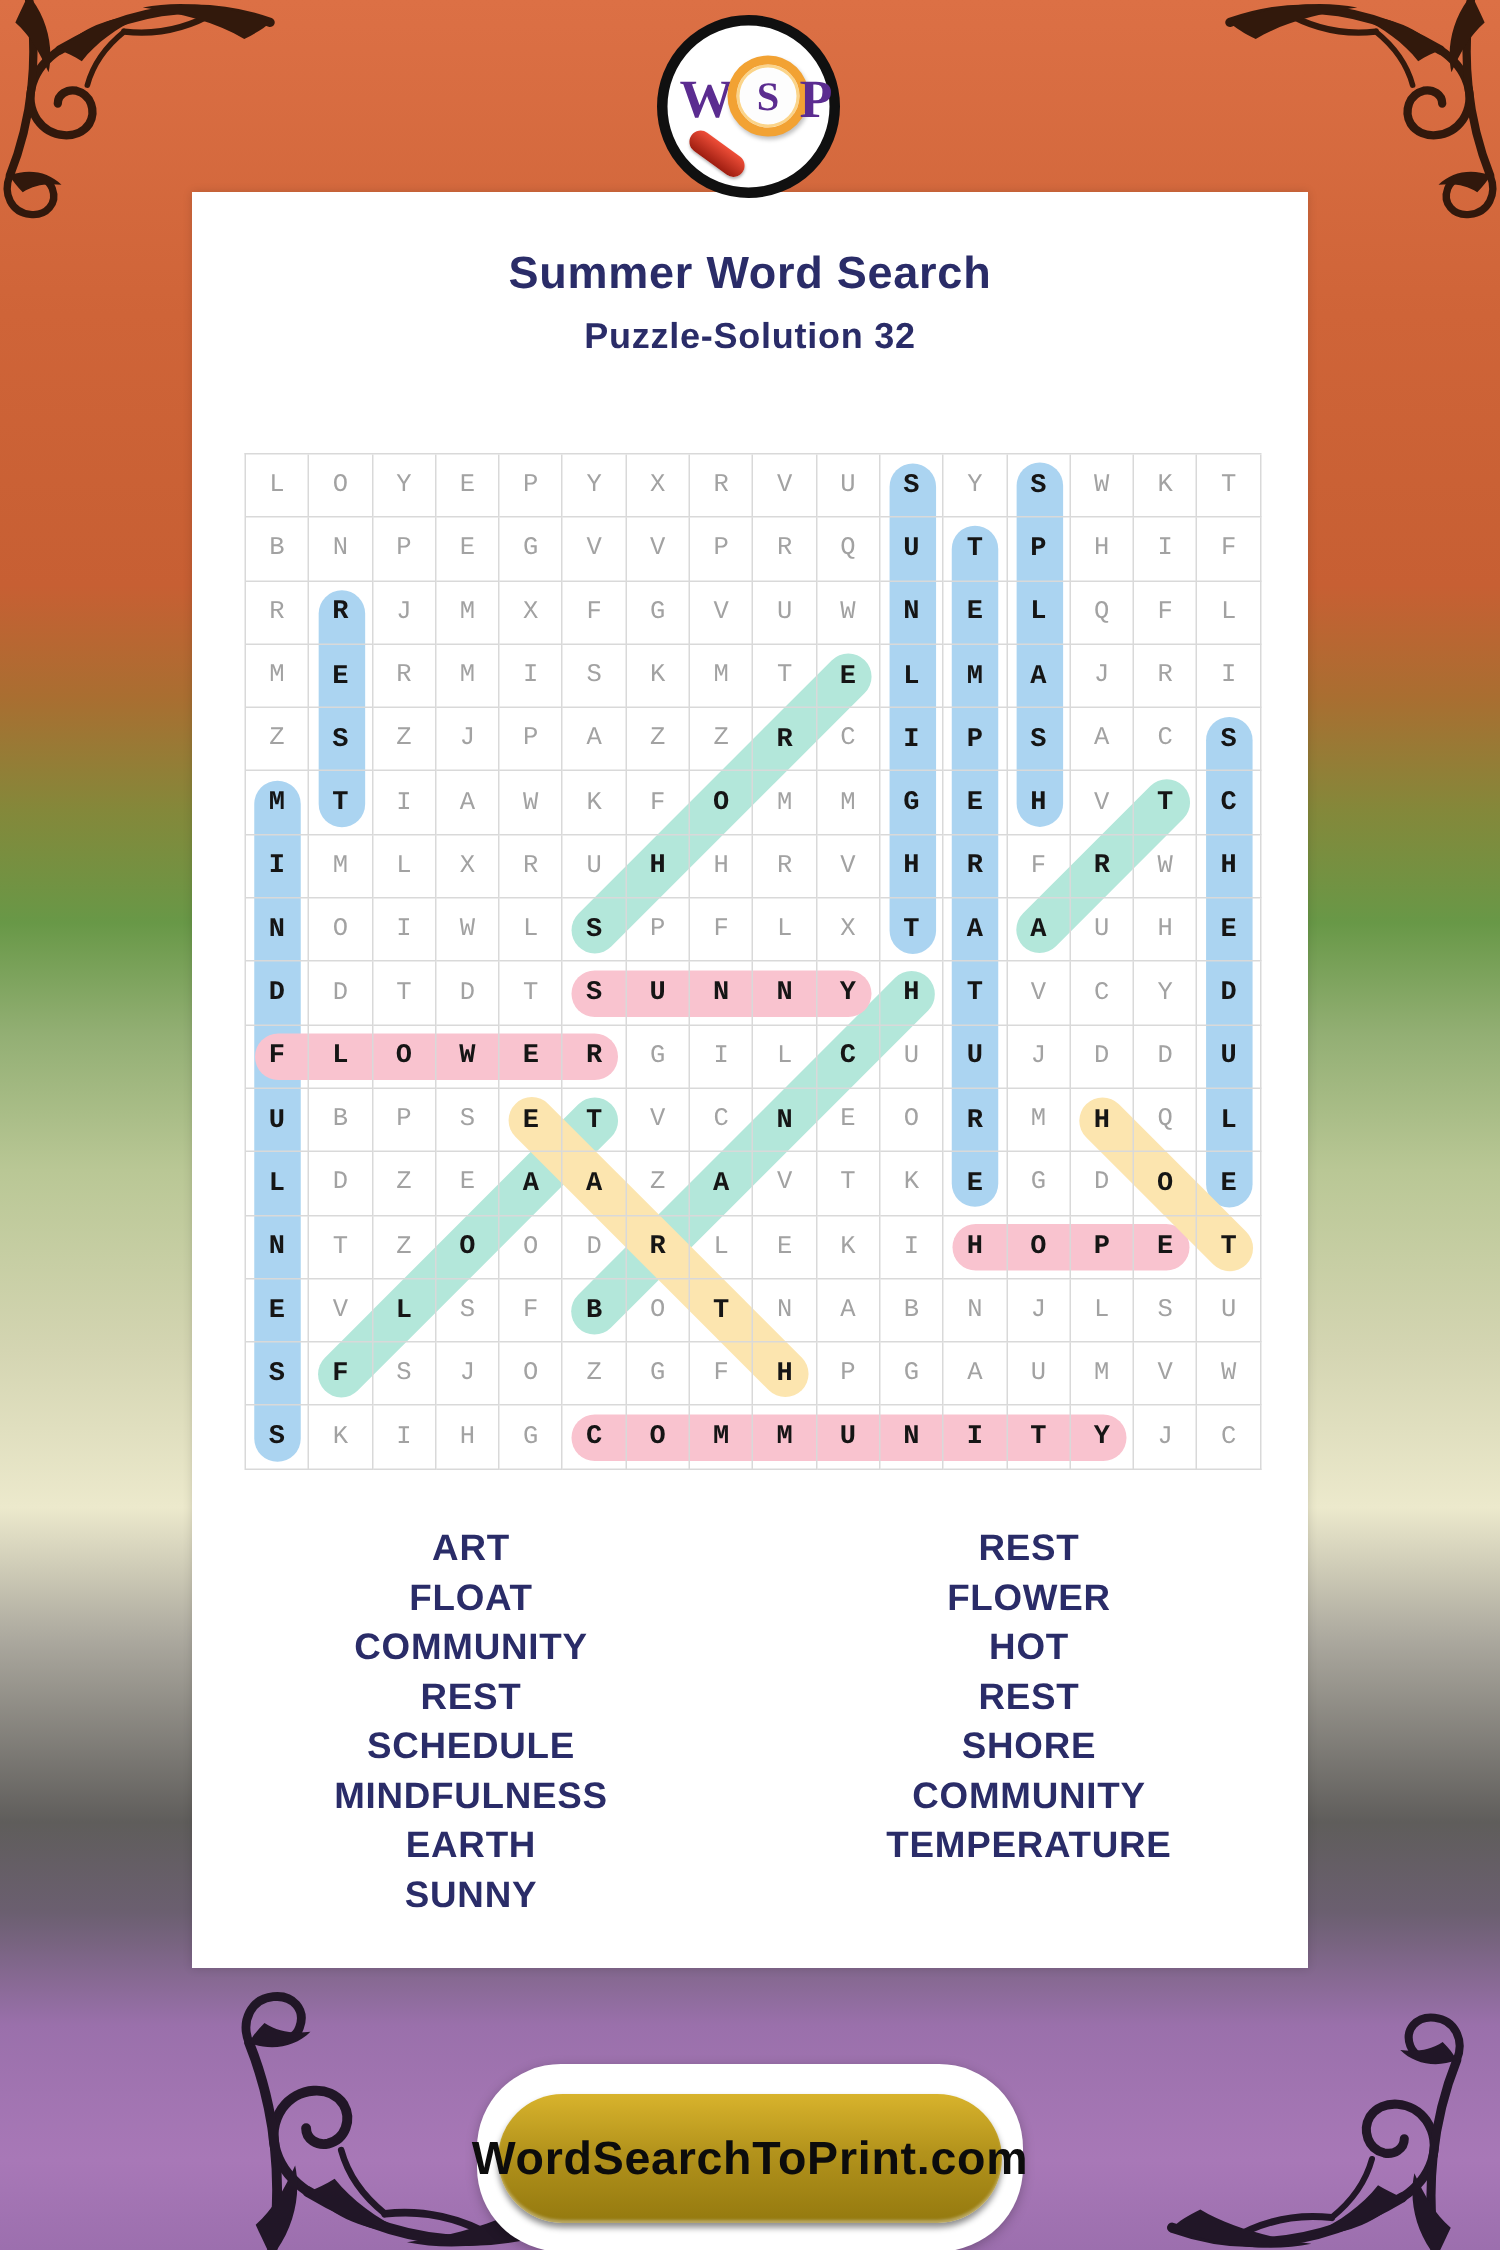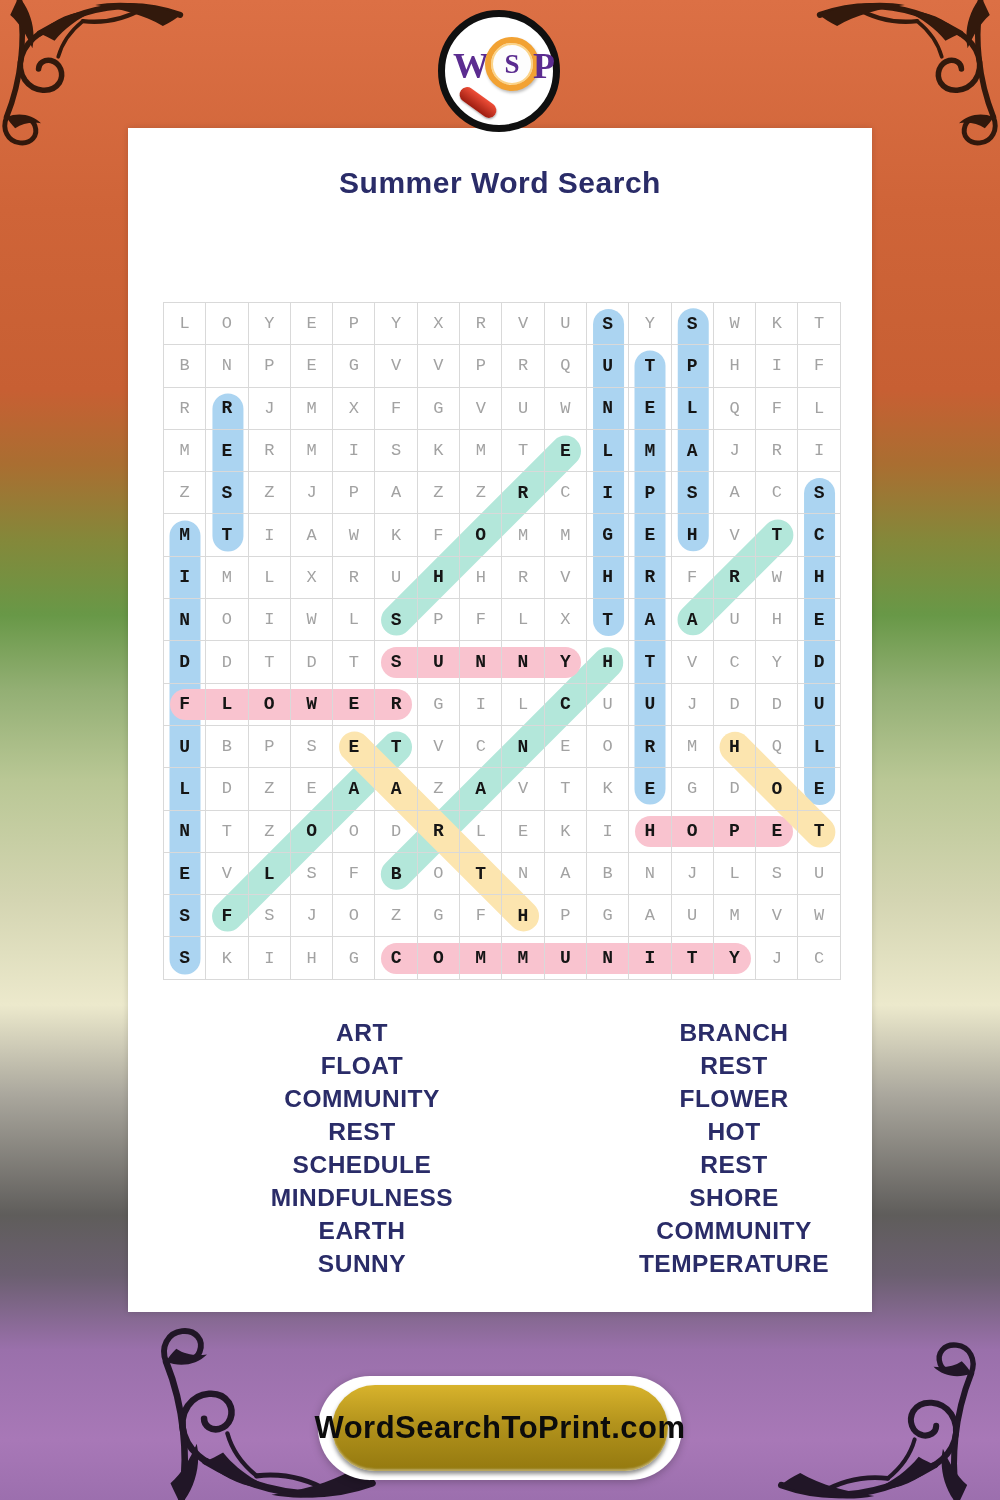--- a/index.html
+++ b/index.html
@@ -63,29 +63,29 @@
   .hl-pill{position:absolute;border-radius:16px;}
   .cells{position:relative;z-index:2;display:grid;}
   .cell{
     box-sizing:border-box;border-right:1px solid #d9d9d9;border-bottom:1px solid #d9d9d9;
     display:flex;align-items:center;justify-content:center;
     font-family:"Liberation Mono",monospace;font-size:17px;color:#a2a2a2;
   }
   .cell.hit{color:#151515;font-weight:bold;font-size:18px;}
   
   .word-list{
-    position:absolute;left:0;top:888px;width:100%;display:flex;margin-left:48px;
+    position:absolute;left:0;top:888px;width:100%;display:flex;
   }
   .word-col{width:50%;text-align:center;}
   .word-item{
     font-size:24.5px;font-weight:bold;color:#2a2c68;line-height:33px;letter-spacing:.5px;
   }
   
   .footer-pill{
-    position:absolute;left:318px;top:1376px;width:364px;height:104px;border-radius:56px;
+    position:absolute;left:318px;top:1376px;width:364px;height:125px;border-radius:56px;
     background:#ffffff;z-index:6;box-shadow:0 2px 8px rgba(0,0,0,.25);
     display:flex;align-items:center;justify-content:center;
   }
   .footer-btn{
     width:336px;height:86px;border-radius:43px;border:none;cursor:pointer;
     background:linear-gradient(180deg,#d8b32c 0%,#b3931c 45%,#94790f 100%);
     box-shadow:0 3px 4px rgba(0,0,0,.45), 0 -2px 2px rgba(255,255,255,.35) inset;
     display:flex;align-items:center;justify-content:center;
     font-family:"Liberation Sans",sans-serif;font-size:31px;font-weight:bold;color:#0c0c0c;
     letter-spacing:.5px;
@@ -156,20 +156,21 @@
     <g fill="currentColor" stroke="none">
       <path d="M298 34 C 250 14 200 10 160 18 C 200 24 240 34 270 52 C 282 46 292 40 298 34 Z"></path>
       <path d="M70 64 C 96 38 130 26 158 28 C 132 40 110 56 94 76 C 86 71 77 67 70 64 Z"></path>
       <path d="M36 4 C 56 28 64 60 58 88 C 48 66 38 48 22 34 C 27 23 32 13 36 4 Z"></path>
       <path d="M16 200 C 36 192 58 196 72 210 C 56 208 42 210 30 218 C 24 212 19 206 16 200 Z"></path>
     </g>
   </svg></div>
 
 <div class="card">
   <div class="title">Summer Word Search</div>
+  <div class="subtitle">Puzzle-Solution 32</div>
 
   <div id="grid" class="grid-wrap" style="width: 676.8px; height: 676.8px;">
     <div id="hl" class="hl-layer">
         <div class="hl-pill" style="width: 157.9px; height: 31px; left: -15.5px; top: 153.7px; transform: rotate(90deg); background: rgb(171, 212, 241);"></div>
         <div class="hl-pill" style="width: 454px; height: 31px; left: -205.85px; top: 428.65px; transform: rotate(90deg); background: rgb(171, 212, 241);"></div>
         <div class="hl-pill" style="width: 327.1px; height: 31px; left: 280.6px; top: 153.7px; transform: rotate(90deg); background: rgb(171, 212, 241);"></div>
         <div class="hl-pill" style="width: 454px; height: 31px; left: 259.45px; top: 259.45px; transform: rotate(90deg); background: rgb(171, 212, 241);"></div>
         <div class="hl-pill" style="width: 242.5px; height: 31px; left: 407.5px; top: 111.4px; transform: rotate(90deg); background: rgb(171, 212, 241);"></div>
         <div class="hl-pill" style="width: 327.1px; height: 31px; left: 492.1px; top: 322.9px; transform: rotate(90deg); background: rgb(171, 212, 241);"></div>
         <div class="hl-pill" style="width: 270.285px; height: 31px; left: 182.108px; top: 217.15px; transform: rotate(-45deg); background: rgb(179, 231, 218);"></div>
@@ -448,21 +449,20 @@
         <div class="word-item">ART</div>
         <div class="word-item">FLOAT</div>
         <div class="word-item">COMMUNITY</div>
         <div class="word-item">REST</div>
         <div class="word-item">SCHEDULE</div>
         <div class="word-item">MINDFULNESS</div>
         <div class="word-item">EARTH</div>
         <div class="word-item">SUNNY</div>
       </div>
     <div id="wl-right" class="word-col">
-        <div class="word-item">BRANCH</div>
         <div class="word-item">REST</div>
         <div class="word-item">FLOWER</div>
         <div class="word-item">HOT</div>
         <div class="word-item">REST</div>
         <div class="word-item">SHORE</div>
         <div class="word-item">COMMUNITY</div>
         <div class="word-item">TEMPERATURE</div>
       </div>
   </div>
 </div>

